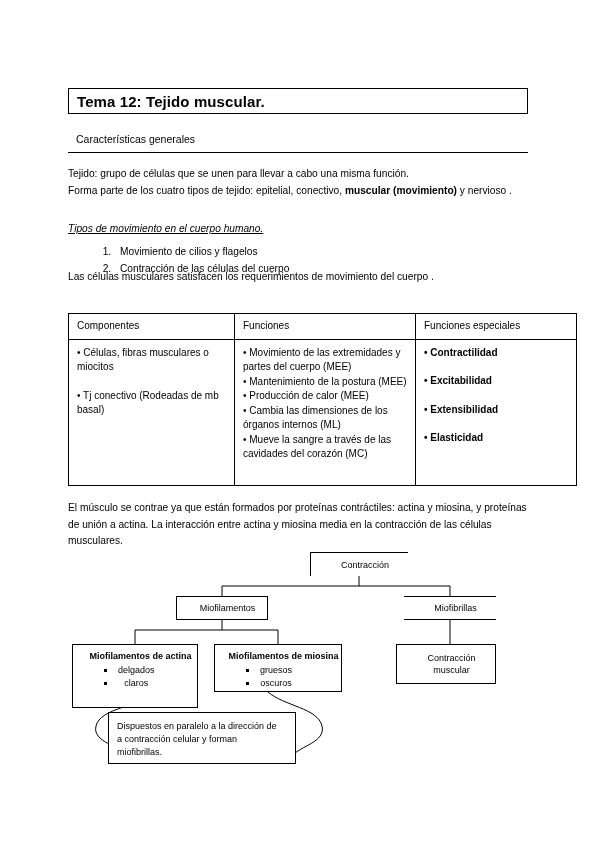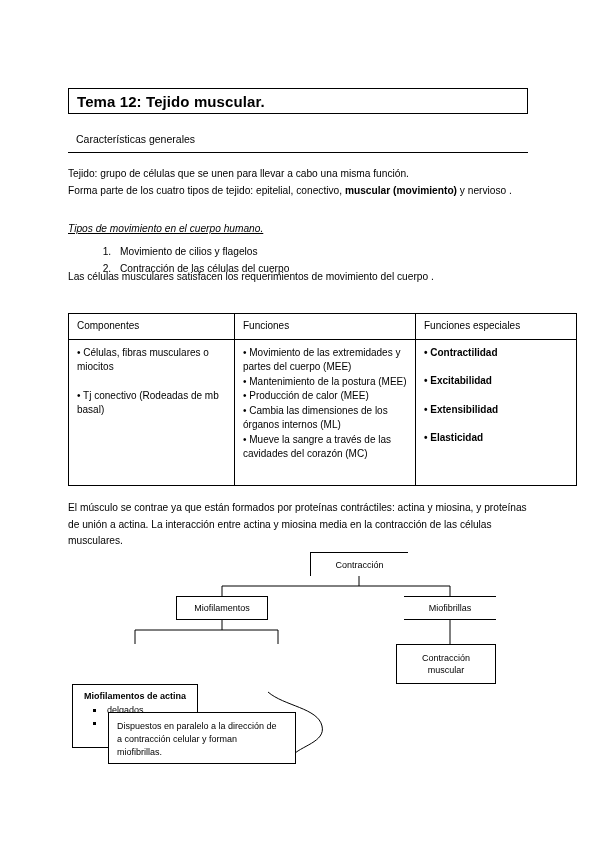--- a/index.html
+++ b/index.html
@@ -153,20 +153,21 @@
     box-sizing: border-box;
     border: 1px solid #000;
     background: #fff;
     font-size: 9px;
     display: flex;
     flex-direction: column;
     justify-content: center;
     align-items: center;
     text-align: center;
     line-height: 12px;
+    padding-left: 11px;
   }
   .node.open {
     border: none;
     border-top: 1px solid #000;
     border-left: 1px solid #000;
   }
 
   .node-contraccion {
     left: 310px; top: 12px; width: 98px; height: 24px;
   }
@@ -175,21 +176,20 @@
   }
   .node-miofibrillas {
     left: 404px; top: 56px; width: 92px; height: 24px;
     border: none; border-top: 1px solid #000; border-bottom: 1px solid #000;
   }
   .node-actina {
     left: 72px; top: 104px; width: 126px; height: 64px;
     align-items: flex-start;
     justify-content: flex-start;
     padding-top: 5px;
-    margin-top: 40px;
   }
   .node-miosina {
     left: 214px; top: 104px; width: 128px; height: 48px;
     align-items: flex-start;
     justify-content: flex-start;
     padding-top: 5px;
   }
   .node-contrmus {
     left: 396px; top: 104px; width: 100px; height: 40px;
   }
@@ -323,20 +323,27 @@
     </div>
 
     <div class="node node-actina">
       <span class="node-title">Miofilamentos de actina</span>
       <ul class="node-bullets">
         <li>delgados</li>
         <li>claros</li>
       </ul>
     </div>
 
+    <div class="node node-miosina">
+      <span class="node-title">Miofilamentos de miosina</span>
+      <ul class="node-bullets">
+        <li>gruesos</li>
+        <li>oscuros</li>
+      </ul>
+    </div>
 
     <div class="node node-contrmus">
       <span style="white-space:pre-line">Contracción
 muscular</span>
     </div>
 
     <div class="node node-expl">
       <span class="expl-line">Dispuestos en paralelo a la dirección de</span>
       <span class="expl-line">a contracción celular y forman</span>
       <span class="expl-line">miofibrillas.</span>

